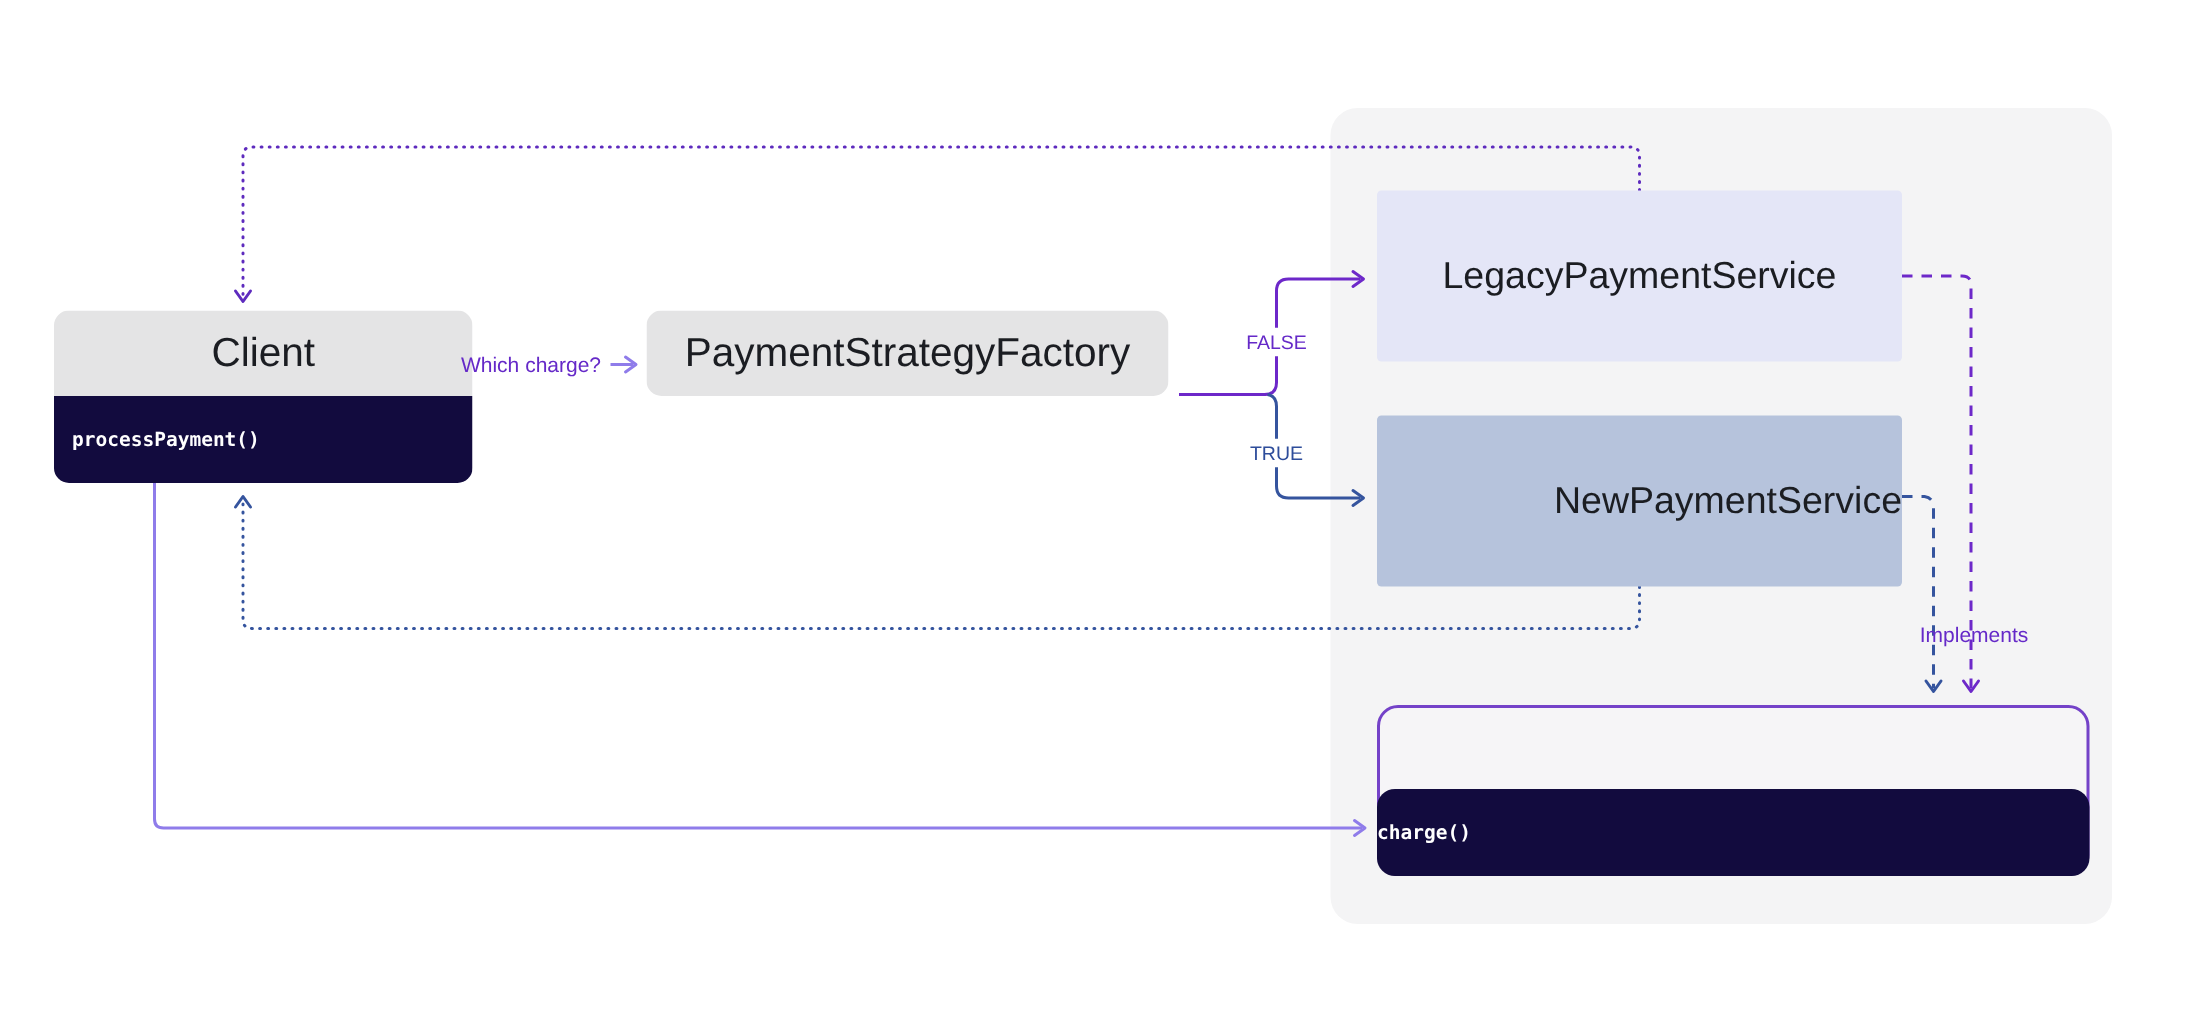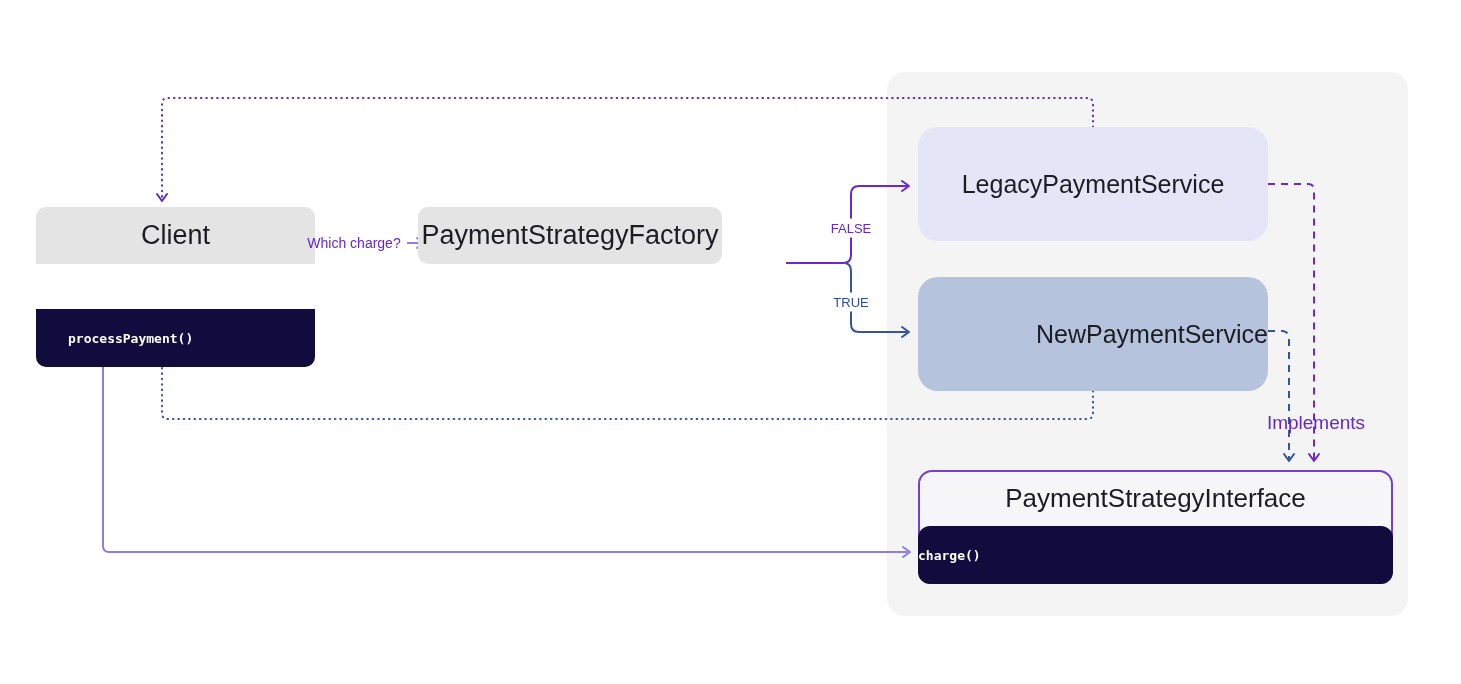--- a/index.html
+++ b/index.html
@@ -20,31 +20,30 @@
   
   .uml{border-radius:10px;overflow:hidden;box-shadow:0 0 0 0 transparent;}
   .uml .hdr{
     height:57px;background:var(--header-gray,#e4e4e5);
     display:flex;align-items:center;justify-content:center;
     font-size:27px;color:var(--title-text,#1b1d22);
   }
   .uml .mth{
     height:58px;background:var(--dark-navy,#120b3e);
     display:flex;align-items:center;
-    padding-left:32px;box-sizing:border-box;
+    padding-left:12px;box-sizing:border-box;
     font-family:"DejaVu Sans Mono","Liberation Mono",monospace;
     font-weight:bold;font-size:13px;color:var(--method-text,#fff);
     letter-spacing:0px;
-    margin-top:45px;
   }
   .client{left:36px;top:207px;width:279px;}
-  .factory{left:418px;top:207px;width:304px;}
+  .factory{left:431px;top:207px;width:348px;}
   
   .svc{
-    width:350px;height:114px;left:918px;border-radius:20px;
+    width:350px;height:114px;left:918px;border-radius:3px;
     display:flex;align-items:center;justify-content:center;
     font-size:25px;color:var(--title-text,#1b1d22);
   }
   .legacy{top:127px;background:var(--legacy-bg,#e4e6f7);}
   .newsvc{top:277px;background:var(--new-bg,#b6c3dc);justify-content:flex-end;}
   
   .iface{
     left:918px;top:470px;width:475px;height:114px;
     border:2px solid var(--interface-border,#7442c8);border-radius:14px;
     background:var(--interface-header-bg,#f6f5f7);
@@ -67,21 +66,21 @@
   .w-blue{stroke:var(--blue,#35549e);}
   .w-dotblue{stroke:var(--blue,#35549e);stroke-dasharray:0.6 4.8;stroke-linecap:round;}
   .w-dashpurple{stroke:var(--purple,#6d28c9);stroke-dasharray:7 6;}
   .w-dashblue{stroke:var(--blue,#35549e);stroke-dasharray:7 6;}
   .w-light{stroke:var(--light-purple,#8f7cea);}
   .mk{fill:none;stroke-width:2px;stroke-linecap:round;stroke-linejoin:round;}
   
   .lbl-which{left:354px;top:243px;font-size:14px;color:var(--label-purple,#6529c8);}
   .lbl-false{left:851px;top:228px;font-size:13px;color:var(--label-purple,#6529c8);background:var(--canvas-bg,#fff);padding:2px 3px;}
   .lbl-true{left:851px;top:302px;font-size:13px;color:var(--label-blue,#2e4d9b);background:var(--canvas-bg,#fff);padding:2px 3px;}
-  .lbl-impl{left:1316px;top:423px;font-size:19px;color:var(--label-purple,#6529c8);}
+  .lbl-impl{left:1316px;top:423px;font-size:14px;color:var(--label-purple,#6529c8);}
 </style>
 </head>
 <body>
 
 <div class="canvas">
 
   <div class="panel"></div>
 
   <svg class="wires" viewBox="0 0 1461 684" width="1461" height="684" xmlns="http://www.w3.org/2000/svg">
     <defs>
@@ -130,21 +129,20 @@
 
   <div class="node svc legacy">
     <span>LegacyPaymentService</span>
   </div>
 
   <div class="node svc newsvc">
     <span>NewPaymentService</span>
   </div>
 
   <div class="node iface">
-    <div class="ihdr">PaymentStrategyInterface</div>
     <div class="imth">charge()</div>
   </div>
 
   <div class="lbl lbl-which">Which charge?</div>
   <div class="lbl lbl-false">FALSE</div>
   <div class="lbl lbl-true">TRUE</div>
   <div class="lbl lbl-impl">Implements</div>
 
 </div>
 

